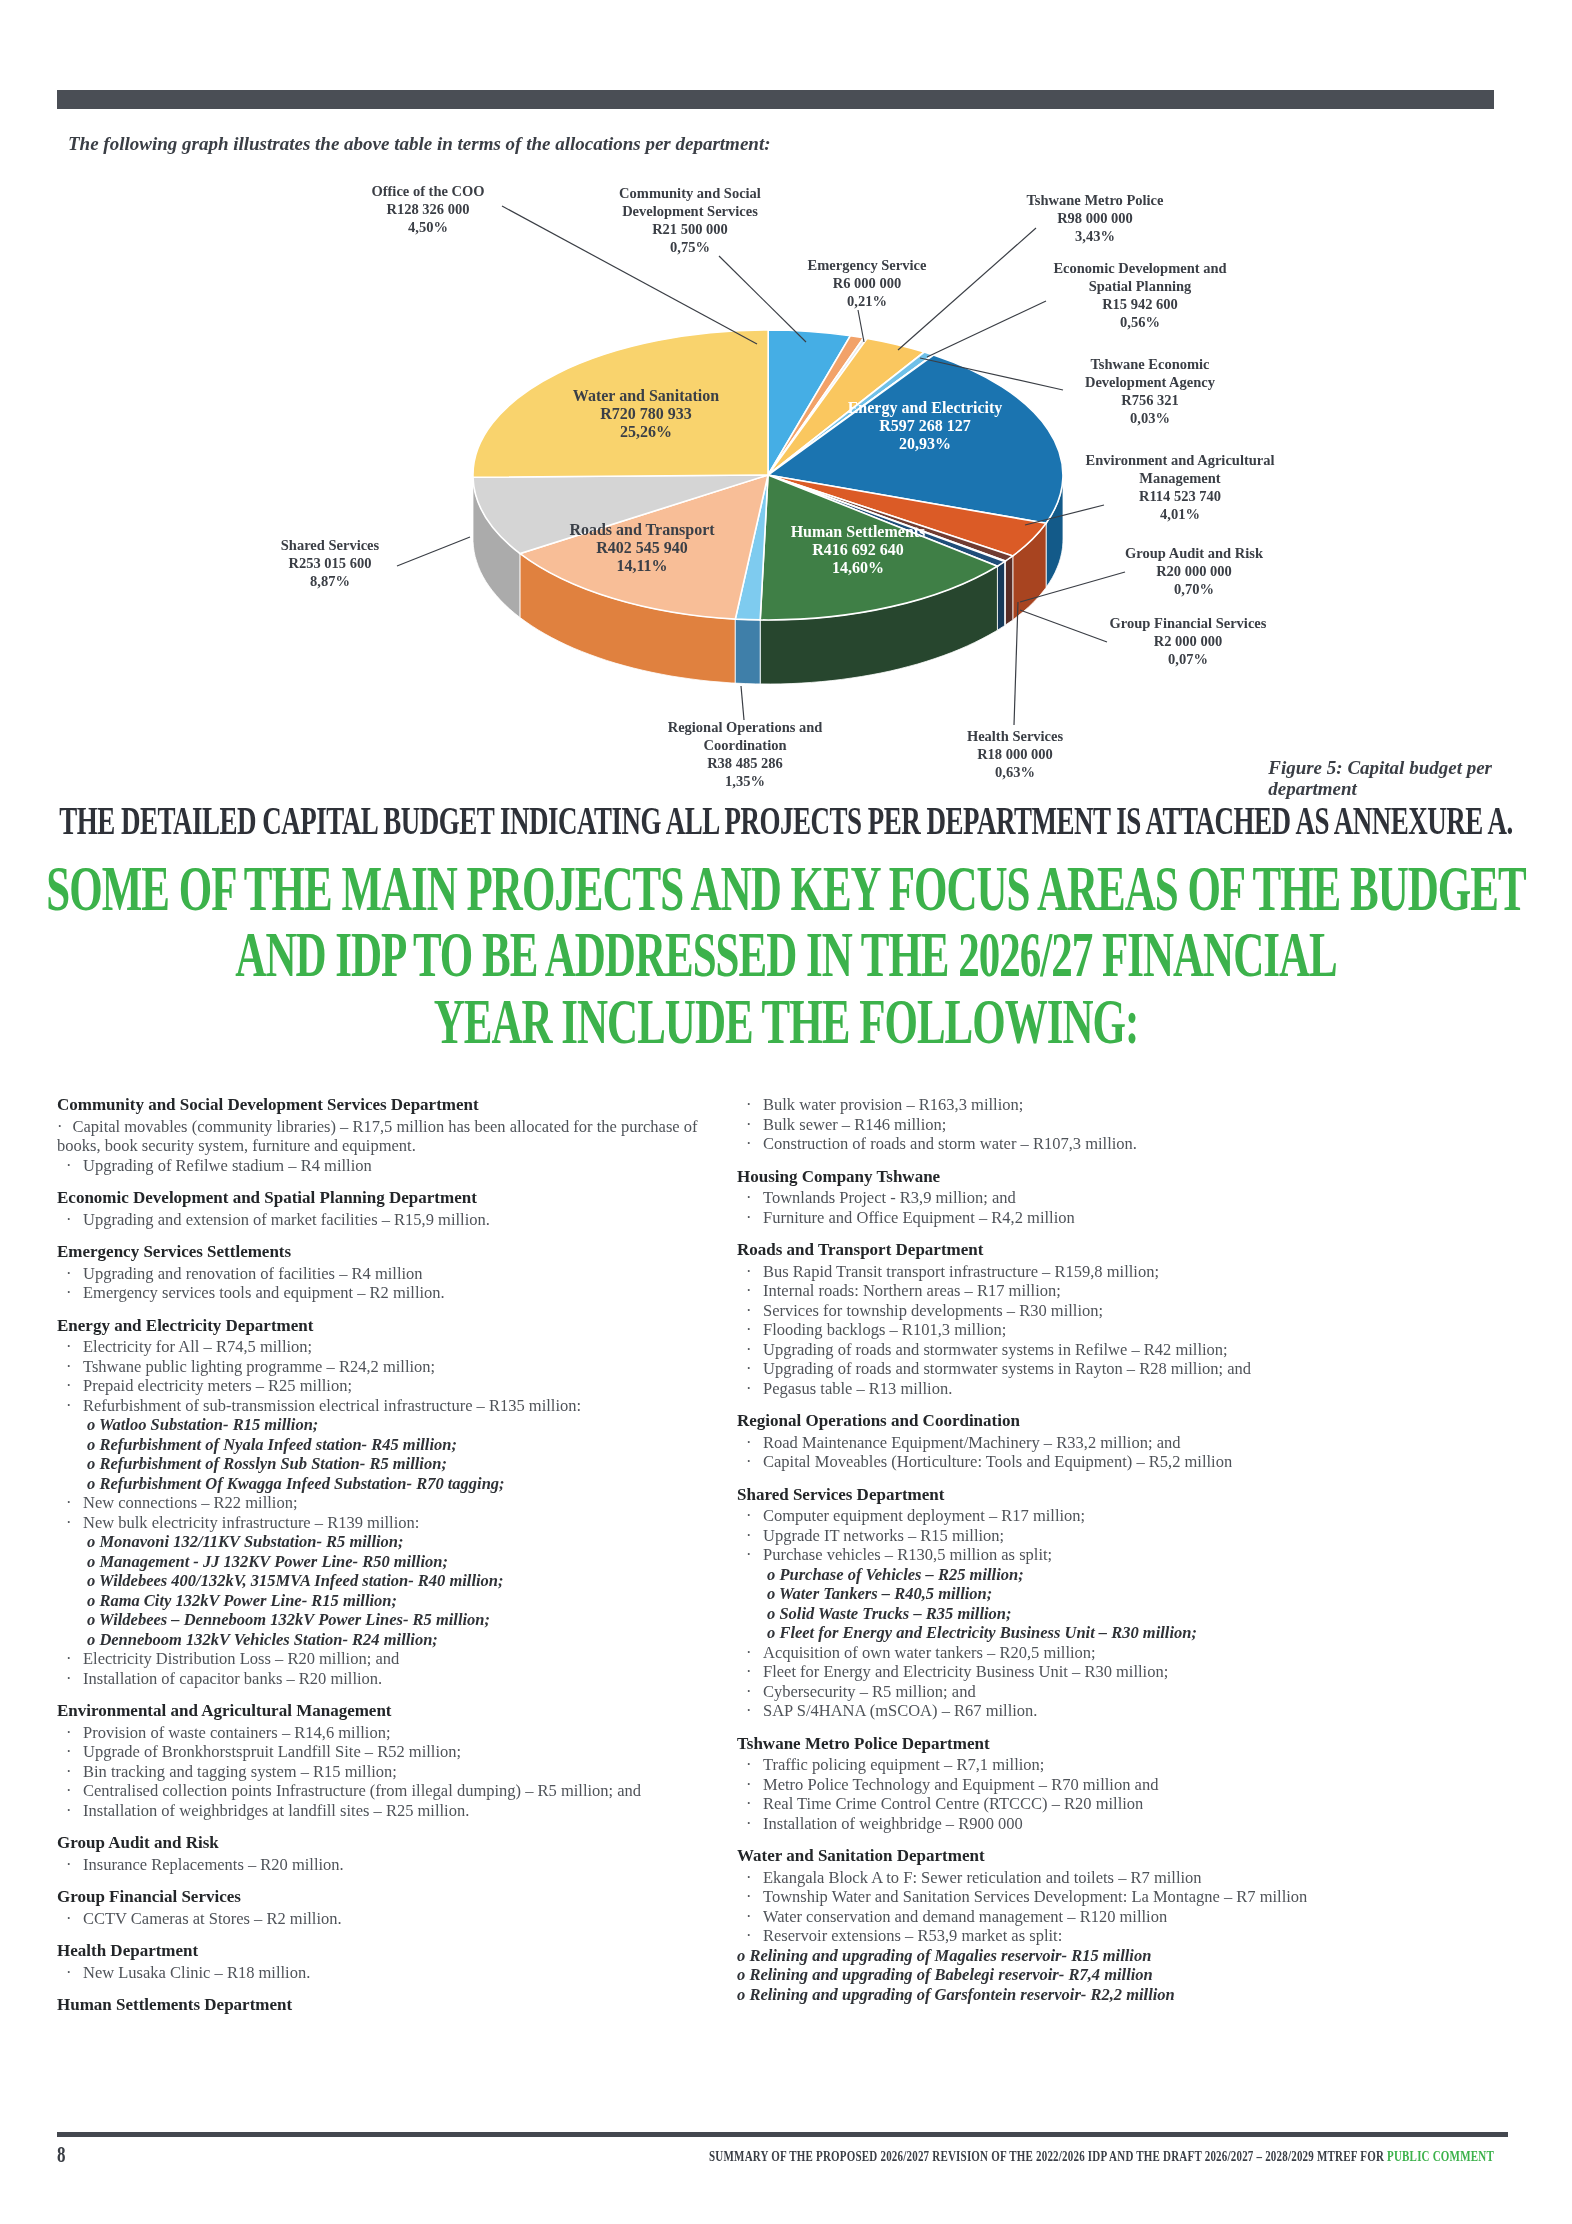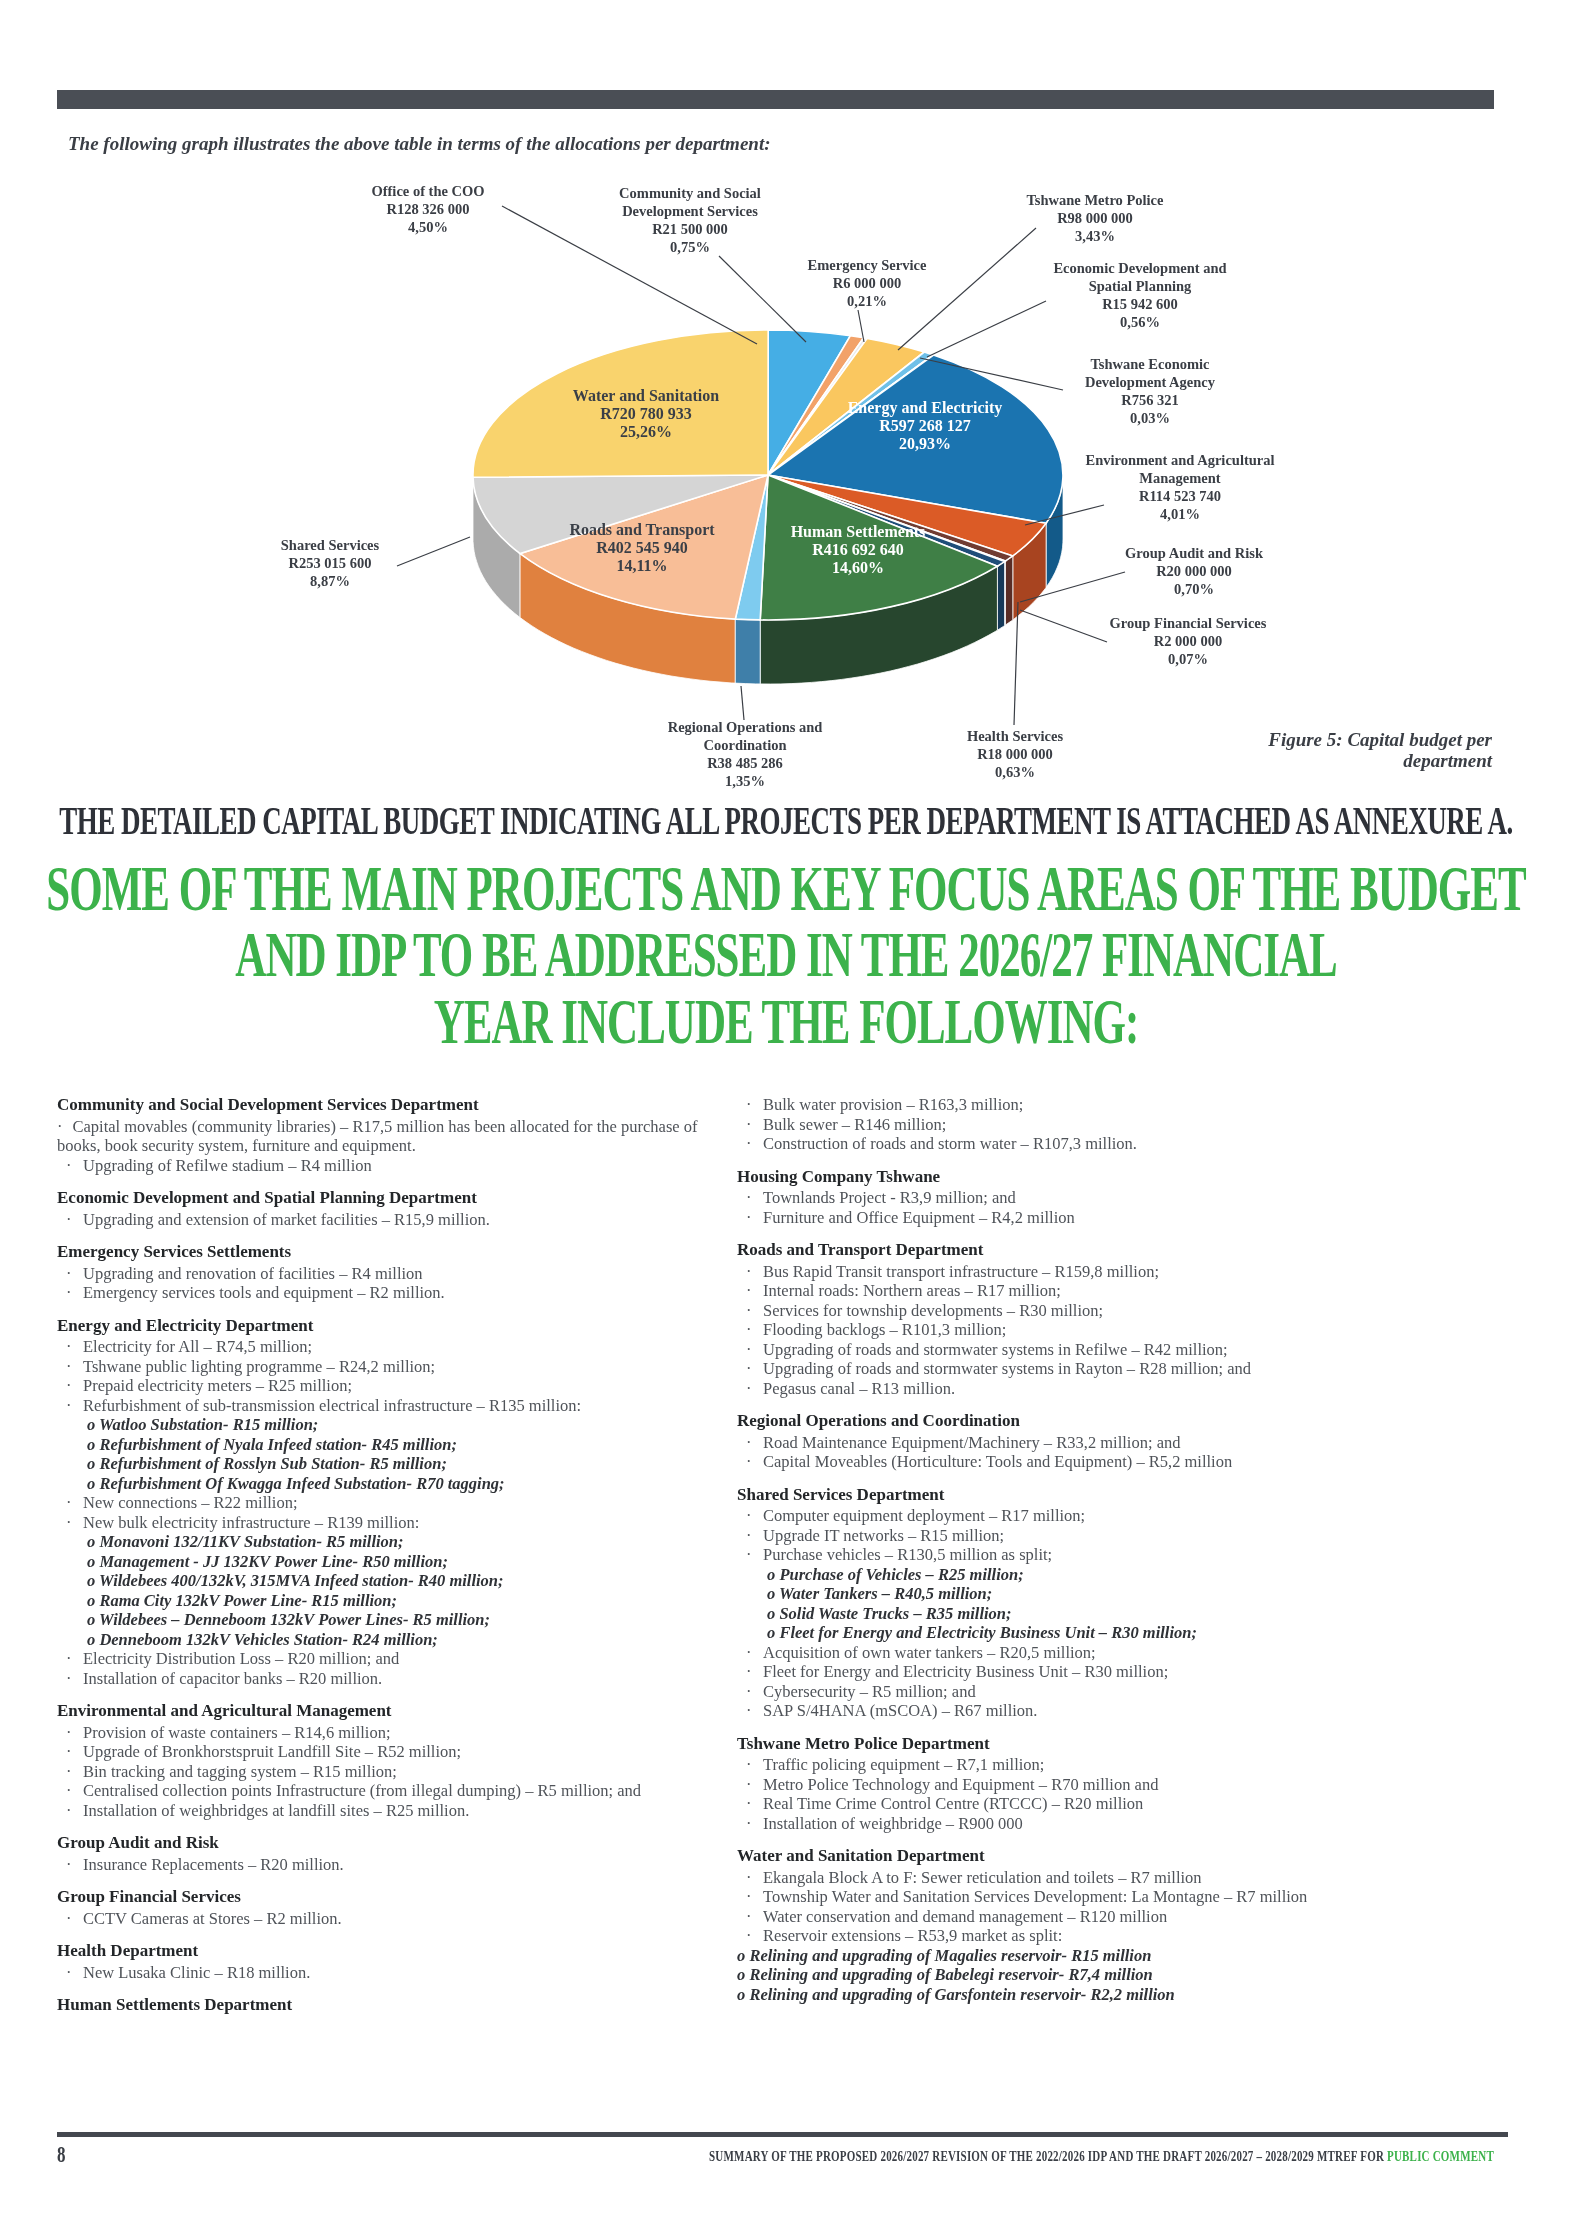--- a/index.html
+++ b/index.html
@@ -3,21 +3,21 @@
 <meta charset="utf-8">
 <style>
   html,body{margin:0;padding:0;background:#e8e8e8;}
   .page{position:relative;width:1572px;height:2224px;margin:0 auto;background:#ffffff;
         font-family:Liberation Serif, serif;overflow:hidden;}
   .topbar{position:absolute;left:57px;top:90px;width:1437px;height:19px;background:#4a4e55;}
   .intro{position:absolute;left:68px;top:133px;font-size:19px;font-style:italic;font-weight:700;color:#3a3e45;}
   #pie-svg{position:absolute;left:0;top:0;}
   .pie-ext{font-size:14.5px;font-weight:700;}
   .pie-int{font-size:16px;font-weight:700;}
-  .fig-caption{position:absolute;top:729px;right:80px;text-align:right;font-size:19px;line-height:21px;
+  .fig-caption{position:absolute;top:757px;right:80px;font-size:19px;line-height:21px;
                font-weight:700;font-style:italic;color:#3a3e45;}
   .annexure{position:absolute;top:802px;left:0;width:100%;text-align:center;font-size:27px;line-height:27px;
             font-weight:700;letter-spacing:-0.5px;color:#2e3138;transform:scaleY(1.45);transform-origin:top center;}
   .bigGreen{position:absolute;top:856px;left:0;width:100%;text-align:center;font-size:43px;line-height:46px;
             font-weight:700;letter-spacing:-1px;transform:scaleY(1.45);transform-origin:top center;}
   .columns{position:absolute;top:1095px;left:57px;width:1440px;display:flex;}
   .col-left{width:680px;}
   .col-right{width:660px;}
   .col{font-size:16.5px;line-height:19.5px;color:#4f5359;}
   .sec{margin-bottom:13px;}
@@ -186,21 +186,21 @@
           <div class="b">Furniture and Office Equipment – R4,2 million</div>
         </div>
         <div class="sec">
           <div class="sec-h">Roads and Transport Department</div>
           <div class="b">Bus Rapid Transit transport infrastructure – R159,8 million;</div>
           <div class="b">Internal roads: Northern areas – R17 million;</div>
           <div class="b">Services for township developments – R30 million;</div>
           <div class="b">Flooding backlogs – R101,3 million;</div>
           <div class="b">Upgrading of roads and stormwater systems in Refilwe – R42 million;</div>
           <div class="b">Upgrading of roads and stormwater systems in Rayton – R28 million; and</div>
-          <div class="b">Pegasus canal – R13 million.</div>
+          <div class="b">Pegasus table – R13 million.</div>
         </div>
         <div class="sec">
           <div class="sec-h">Regional Operations and Coordination</div>
           <div class="b">Road Maintenance Equipment/Machinery – R33,2 million; and</div>
           <div class="b">Capital Moveables (Horticulture: Tools and Equipment) – R5,2 million</div>
         </div>
         <div class="sec">
           <div class="sec-h">Shared Services Department</div>
           <div class="b">Computer equipment deployment – R17 million;</div>
           <div class="b">Upgrade IT networks – R15 million;</div>

